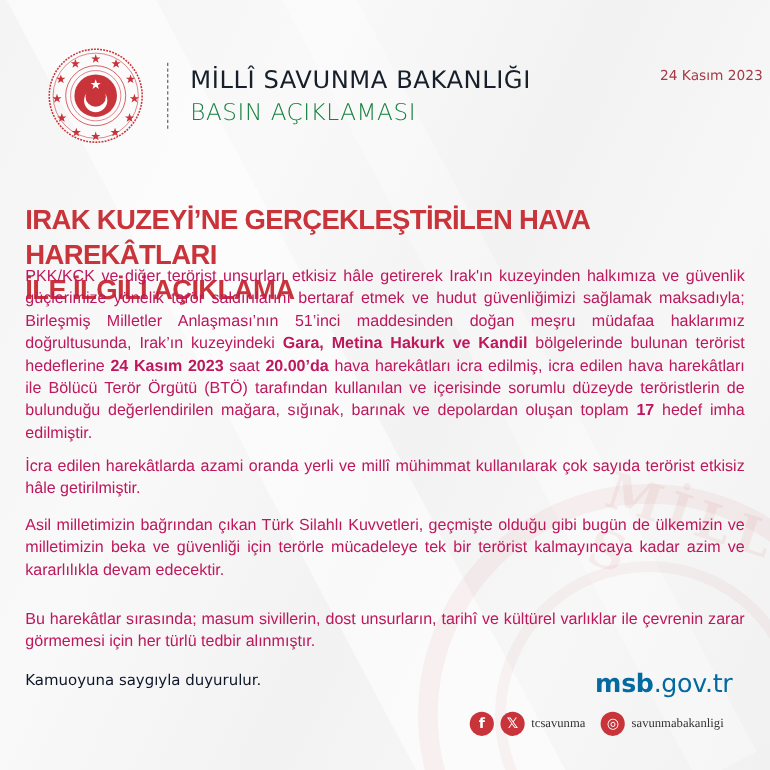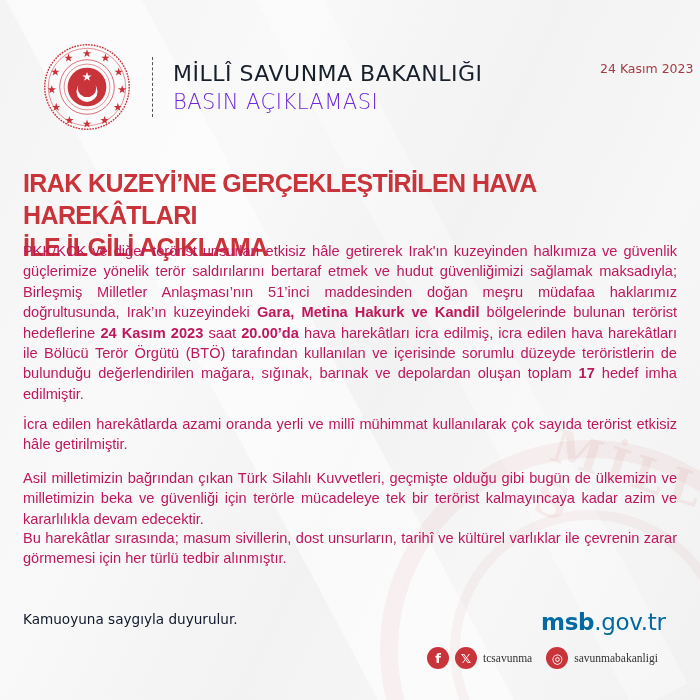--- a/index.html
+++ b/index.html
@@ -43,49 +43,49 @@
       position: absolute; left: 136px; top: 57px; width: 0; height: 60px;
       border-left: 1.5px dashed #555;
     }
     .org-title {
       position: absolute; left: 157px; top: 61px;
       font-size: 22px; letter-spacing: 0.5px; color: #17202a;
       font-family: "DejaVu Sans", sans-serif; font-weight: normal;
     }
     .org-subtitle {
       position: absolute; left: 157px; top: 90px;
-      font-size: 21px; letter-spacing: 0.5px; color: #6d28d9;
+      font-size: 21px; letter-spacing: 0.5px; color: #15803d;
       font-family: "DejaVu Sans", sans-serif; font-weight: 200;
     }
     .date {
       position: absolute; left: 584px; top: 61px;
       font-size: 12.5px; color: #a33c45;
       font-family: "DejaVu Sans", sans-serif;
     }
 
     
     .headline {
-      position: absolute; left: 23px; top: 167px; width: 660px;
+      position: absolute; left: 23px; top: 184px; width: 660px;
       font-family: "Liberation Sans", sans-serif; font-weight: bold;
       font-size: 25px; line-height: 32px; color: #c9333a;
       letter-spacing: -0.6px;
     }
 
     
     .body-text {
       position: absolute; left: 23px; width: 654px;
       font-family: "Liberation Sans", sans-serif;
       font-size: 14.6px; line-height: 20.4px; color: #be185d;
       text-align: justify;
     }
     .body-text b { font-weight: bold; }
     .p1 { top: 241px; }
     .p2 { top: 414px; }
     .p3 { top: 468px; }
-    .p4 { top: 528px; }
+    .p4 { top: 553px; }
 
     .closing {
       position: absolute; left: 23px; top: 611px;
       font-family: "DejaVu Sans", sans-serif;
       font-size: 13.6px; color: #0f172a;
     }
 
     
     .site {
       position: absolute; left: 541px; top: 609px;

